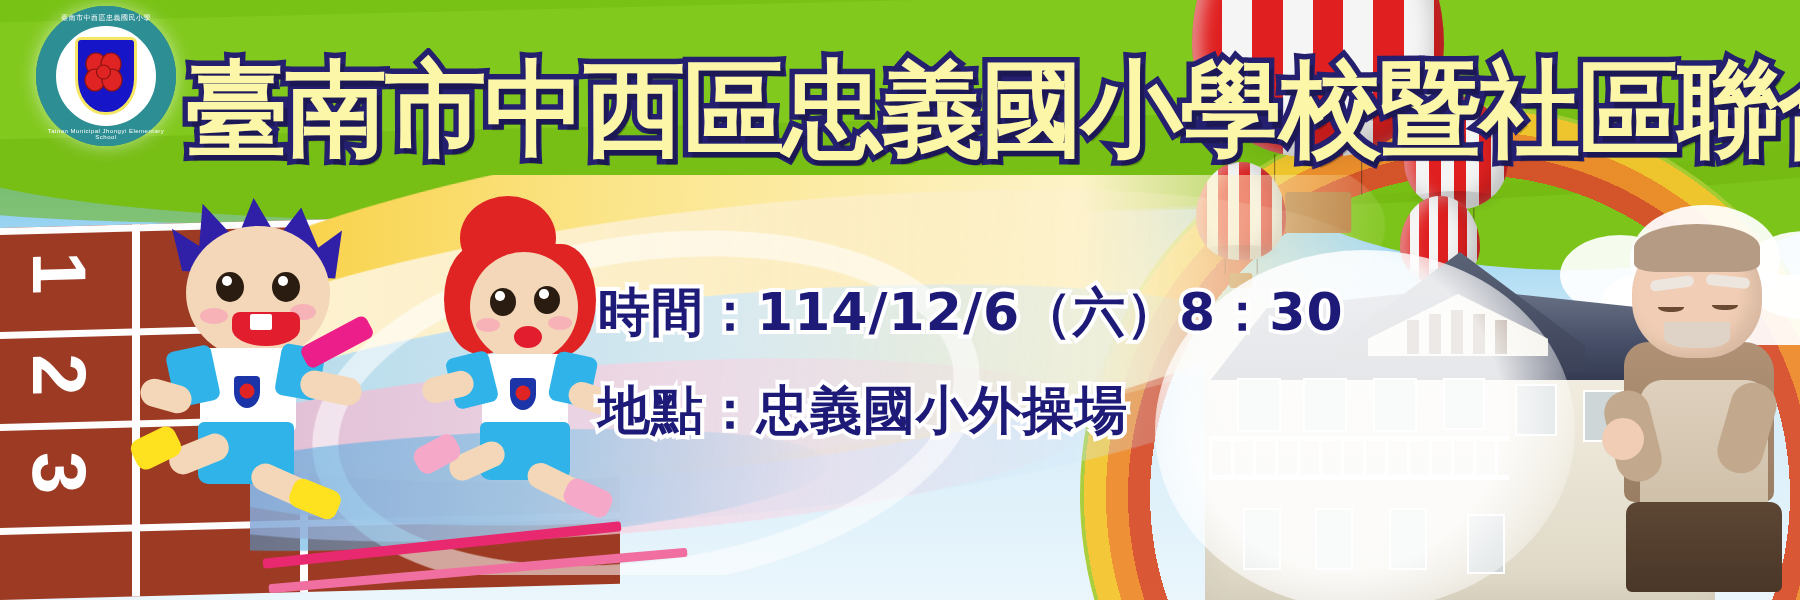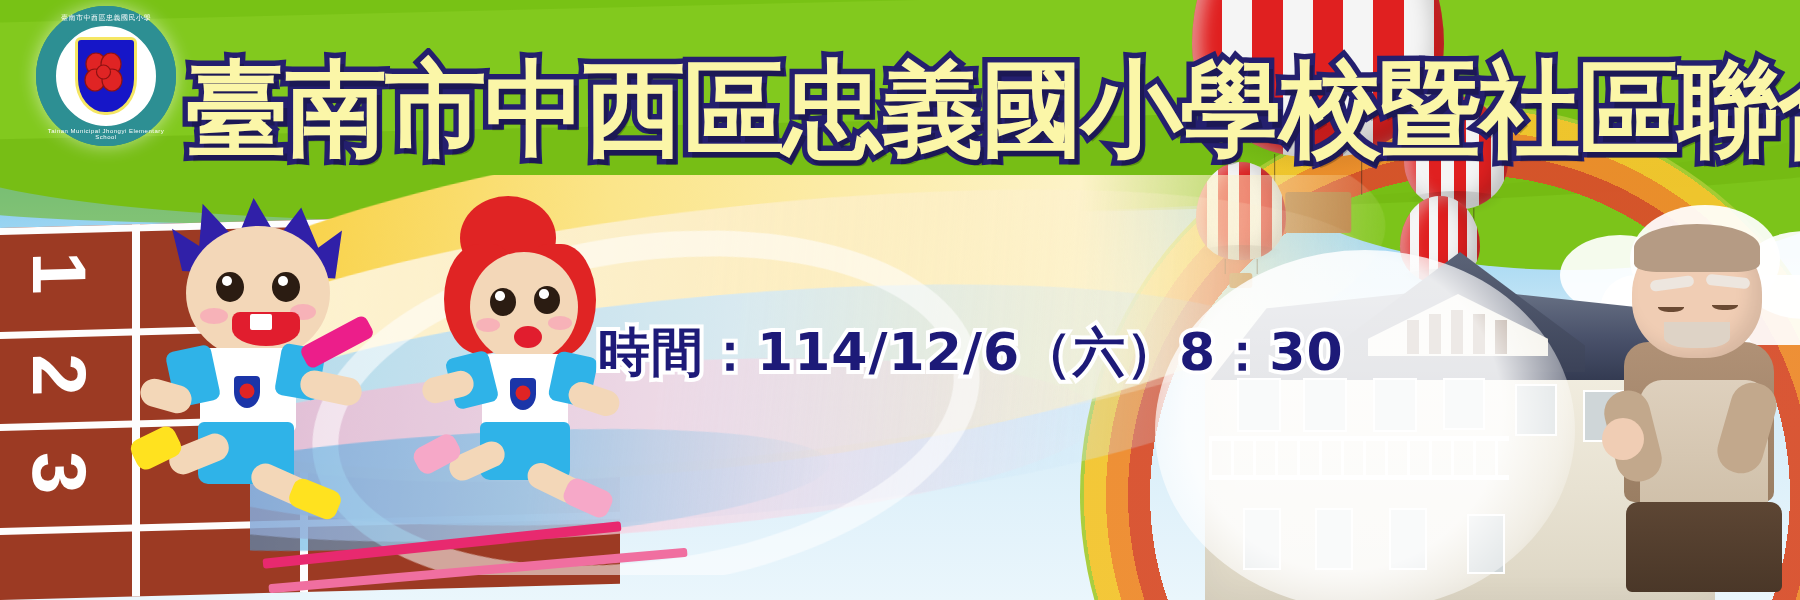--- a/index.html
+++ b/index.html
@@ -185,21 +185,20 @@
   .info-line{
     font-family:"DejaVu Sans","Liberation Sans",sans-serif;
     font-weight:700;
     font-size:52px;line-height:1;
     color:#1d1a78;
     -webkit-text-stroke:8px #ffffff;
     paint-order:stroke fill;
     white-space:nowrap;
     margin-bottom:46px;
     letter-spacing:1px;
-    margin-top:40px;
   }
 
   
   .building{
     position:absolute;right:55px;bottom:0;width:560px;height:390px;
   }
   .bld-body{
     position:absolute;left:20px;bottom:0;width:510px;height:250px;
     background:linear-gradient(180deg,#f3efe2 0%,#e8e2d2 55%,#ddd6c4 100%);
     box-shadow:inset 0 0 40px rgba(0,0,0,.06);
@@ -465,15 +464,16 @@
           <circle cx="28.5" cy="35" r="7"></circle>
         </g>
       </svg>
     </div>
   </div>
 
   <div class="title">臺南市中西區忠義國小學校暨社區聯合運動大會</div>
 
   <div class="info">
     <div class="info-line">時間：114/12/6（六）8：30</div>
+    <div class="info-line">地點：忠義國小外操場</div>
   </div>
 
 </div>
 
 </body></html>

